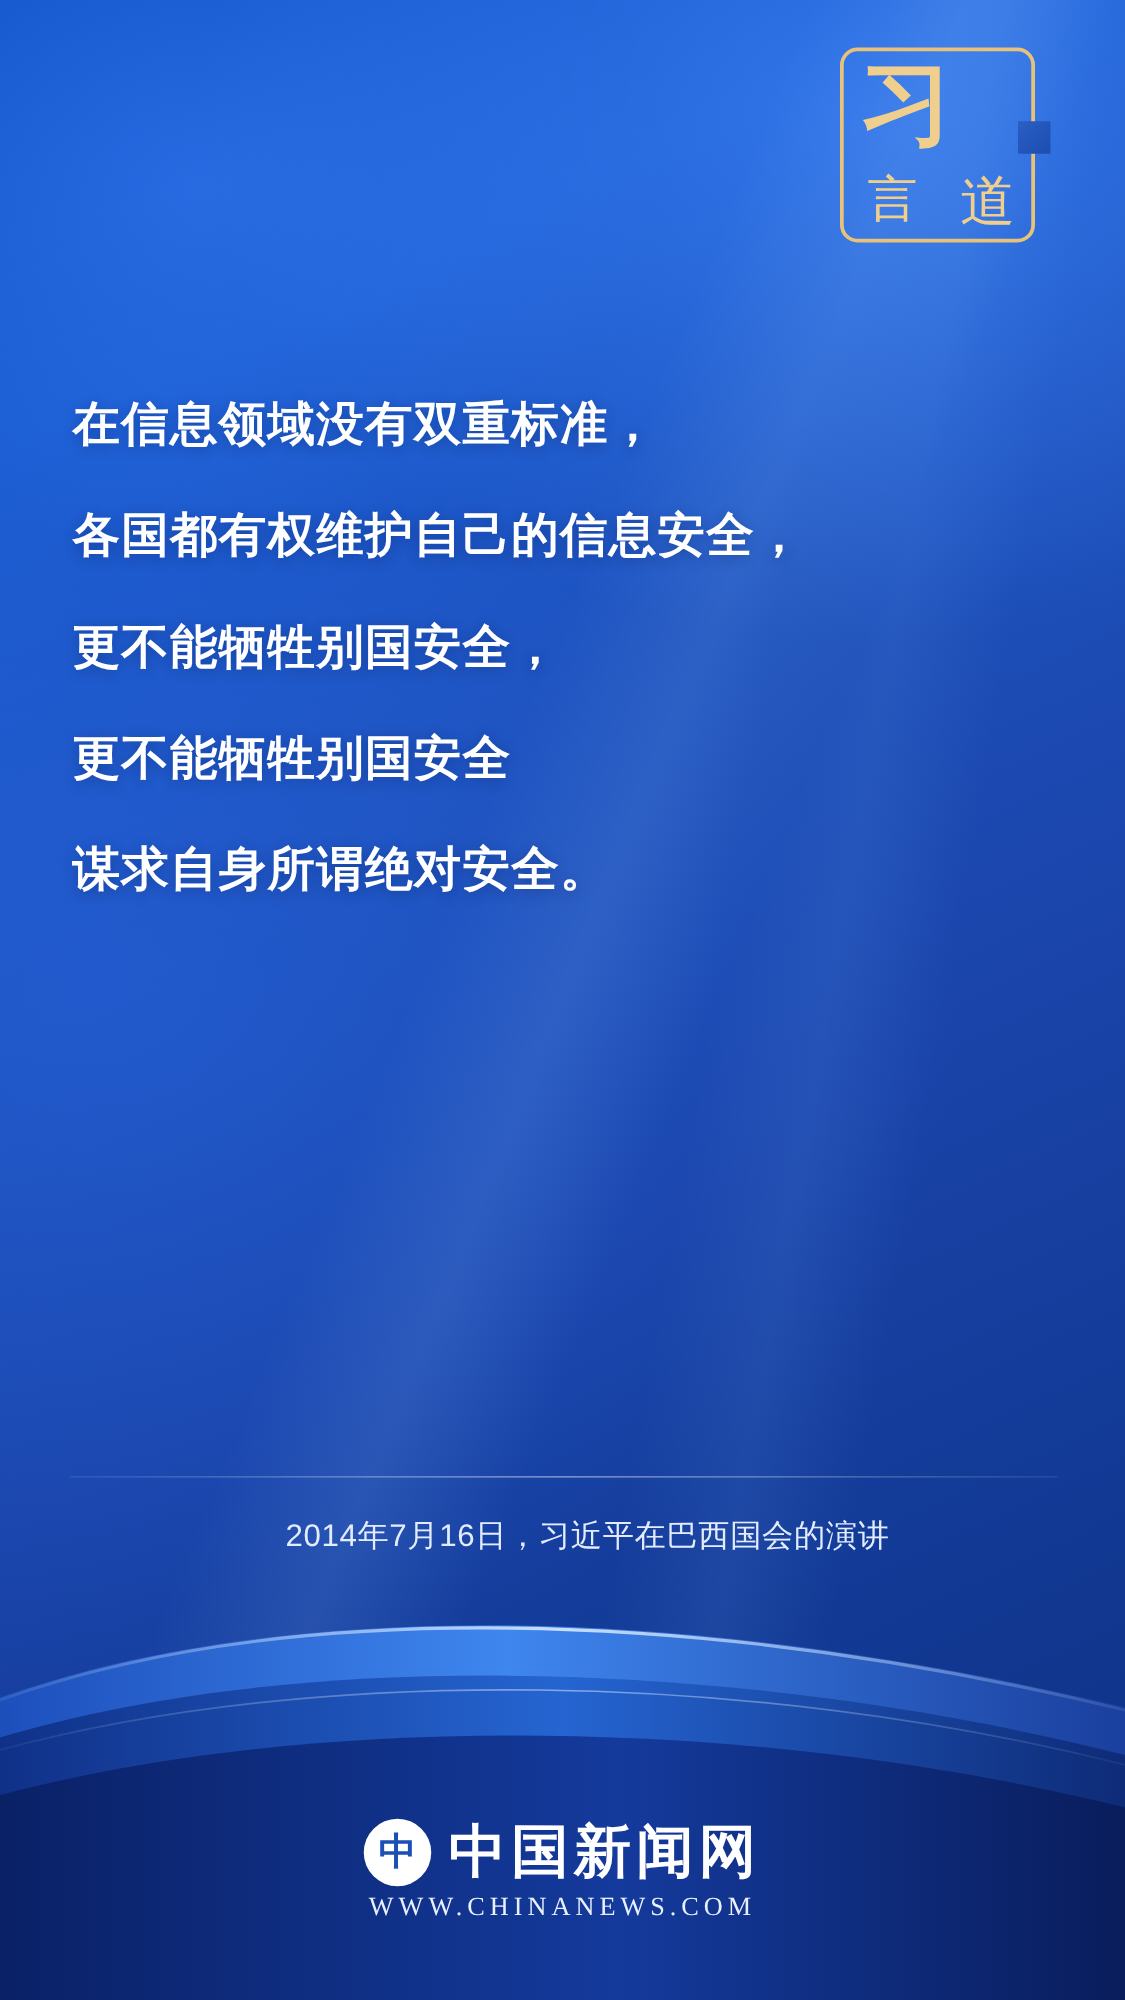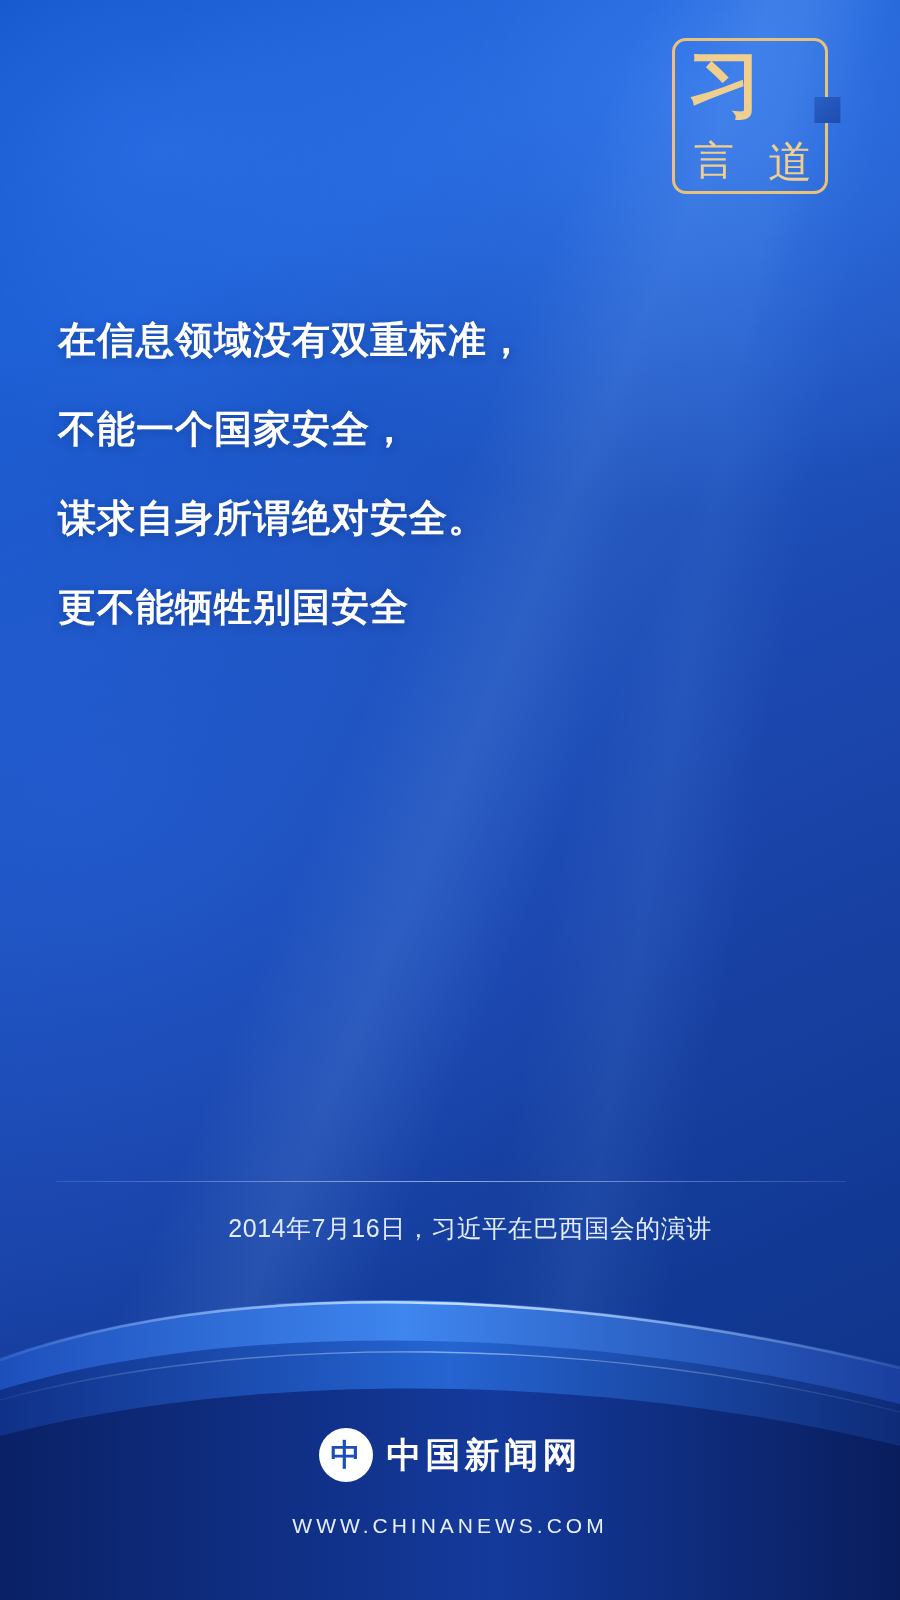--- a/index.html
+++ b/index.html
@@ -160,55 +160,56 @@
     border-radius: 50%;
     background: #ffffff;
     color: #1b4fb5;
     font-size: 30px;
     font-weight: bold;
     line-height: 54px;
     font-family: "DejaVu Serif", "Liberation Serif", serif;
   }
   .brand-name {
     color: #ffffff;
-    font-size: 35px;
+    font-size: 46px;
     font-weight: bold;
     letter-spacing: 4px;
     font-family: Liberation Mono, monospace;
     text-align: right;
   }
   .brand-url {
-    margin-top: 32px;
+    margin-top: 0;
     color: #e8f0ff;
     font-size: 21px;
     letter-spacing: 4px;
-    font-family: Liberation Sans, sans-serif;
+    font-family: Liberation Serif, serif;
   }
 </style>
 </head>
 <body>
 
 <div class="poster">
 
   <div class="glow-tl"></div>
   <div class="streaks"></div>
 
   <div class="logo">
     <div class="frame"></div>
     <div class="notch"></div>
     <div class="ch-big">习</div>
     <div class="ch-small-1">言</div>
     <div class="ch-small-2">道</div>
   </div>
 
   <div class="quote">
     <div class="line">在信息领域没有双重标准，</div>
-    <div class="line">不能一个国家安全，</div>
+    <div class="line">各国都有权维护自己的信息安全，</div>
+    <div class="line">更不能牺牲别国安全，</div>
+    <div class="line">更不能牺牲别国安全</div>
     <div class="line">谋求自身所谓绝对安全。</div>
-    <div class="line">更不能牺牲别国安全</div>
   </div>
 
   <div class="divider"></div>
   <div class="source">2014年7月16日，习近平在巴西国会的演讲</div>
 
   <div class="waves">
     <svg width="900" height="360" viewBox="0 0 900 360" xmlns="http://www.w3.org/2000/svg">
       <defs>
         <linearGradient id="w1" x1="0" y1="0" x2="1" y2="0">
           <stop offset="0%" stop-color="#1d4fbb"></stop>

